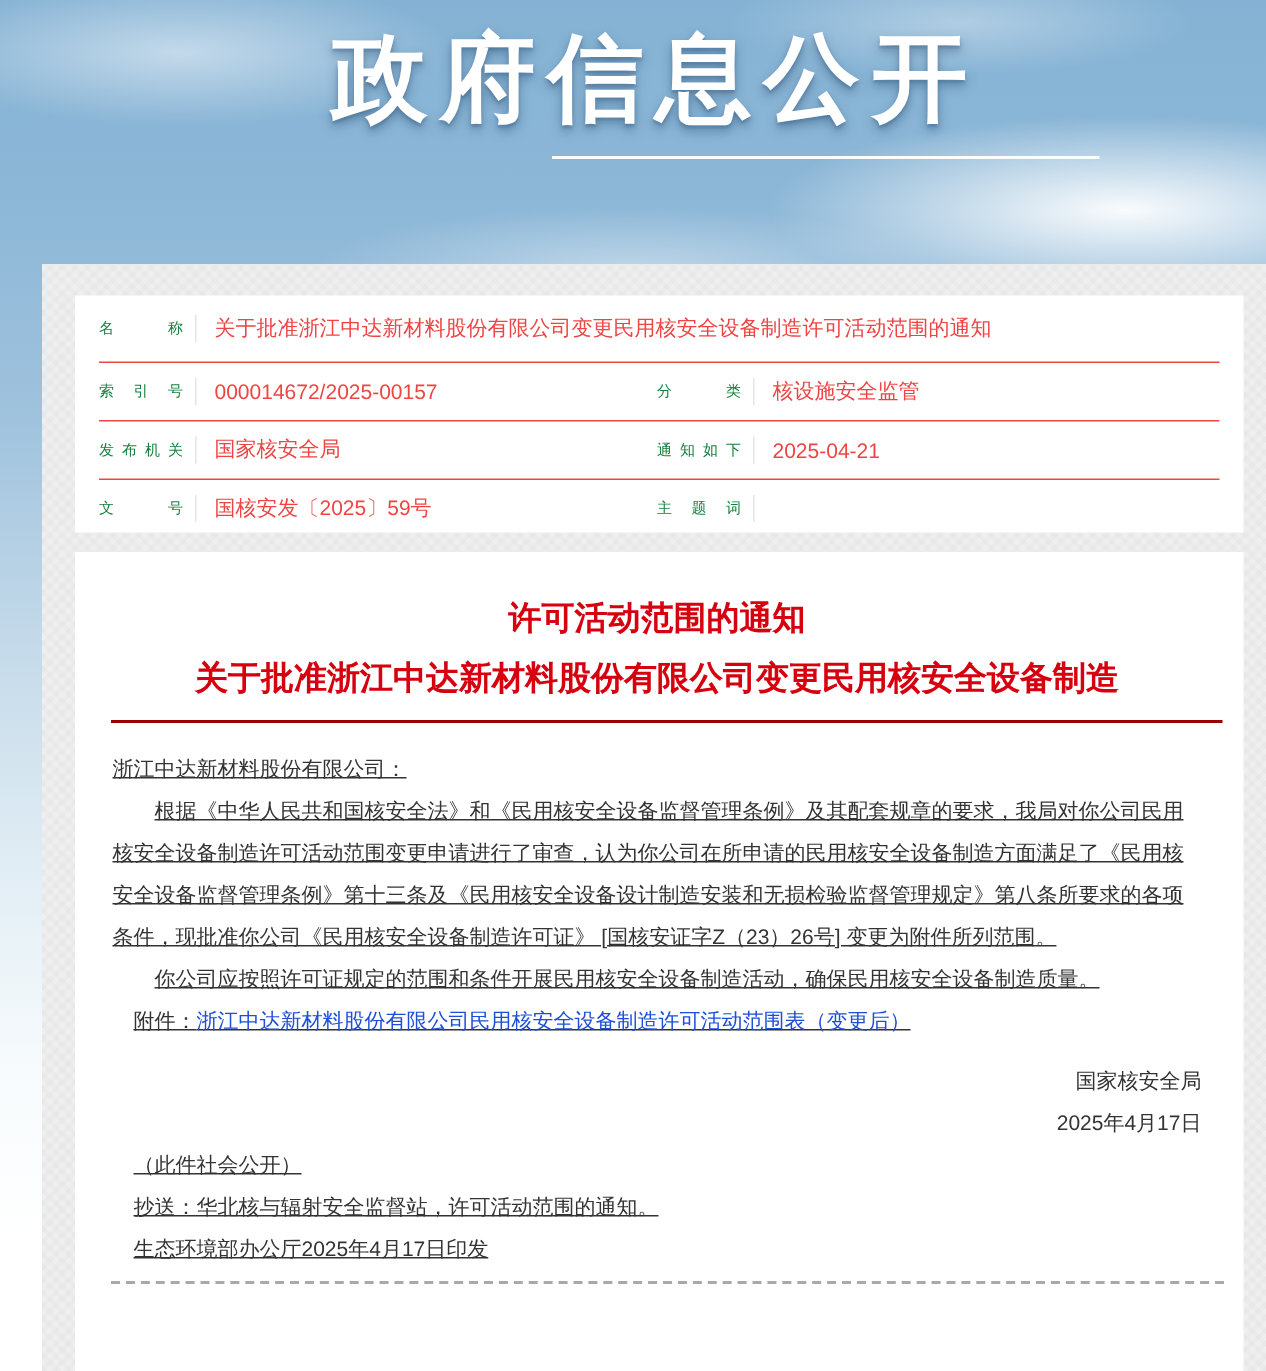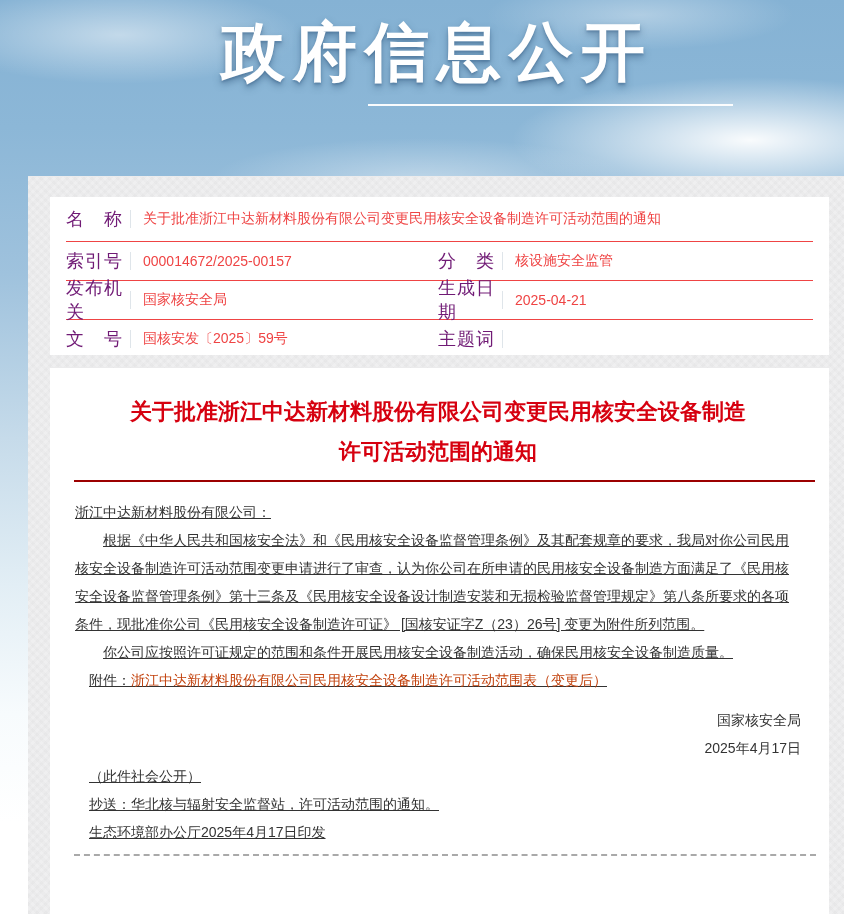--- a/index.html
+++ b/index.html
@@ -44,41 +44,41 @@
     background:#ffffff;box-sizing:border-box;
   }
   .meta-row{display:flex;align-items:stretch;margin:0 16px;height:38px;}
   .meta-row.row-name{height:44px;}
   .meta-row + .meta-row{border-top:1px solid #ef4444;}
   .cell{display:flex;align-items:center;min-width:0;}
   .cell.left{width:372px;flex-shrink:0;}
   .cell.right{flex:1;}
   .cell.full{flex:1;}
   .lbl{
-    width:56px;flex-shrink:0;color:#701a75;font-size:18px;
+    width:56px;flex-shrink:0;color:#15803d;font-size:10px;
     text-align:justify;text-align-last:justify;
   }
   .sep{width:1px;height:18px;background:#dfe5ea;margin:0 12px 0 8px;flex-shrink:0;}
   .val{color:#ef4444;font-size:14px;white-space:nowrap;overflow:hidden;}
   
   .doc-card{
     position:absolute;left:50px;top:368px;width:779px;height:560px;
     background:#ffffff;box-sizing:border-box;
     padding:24px 28px 0 25px;
     color:#333333;font-size:14px;line-height:28px;
   }
   .doc-title{
     color:#d6000f;font-size:22px;font-weight:bold;line-height:40px;text-align:center;
   }
   .doc-rule{height:2px;background:#9c0000;margin:8px -14px 0 -1px;}
   .para{margin:0;text-decoration:underline;}
   .para.first{margin-top:16px;}
   .para.indent2{text-indent:2em;}
   .para.indent1{text-indent:1em;}
-  .attachment-link{color:#c2410c;text-decoration:none;cursor:pointer;}
+  .attachment-link{color:#1d4ed8;text-decoration:none;cursor:pointer;}
   .sign-block{text-align:right;margin-top:12px;}
   .dashed-line{border-top:2px dashed #a9a9a9;margin:8px -15px 0 -1px;height:0;}
 </style>
 </head>
 <body>
 
 <div class="sky"></div>
 
 <div class="banner-title">政府信息公开</div>
 <div class="banner-underline"></div>
@@ -105,42 +105,42 @@
       <span class="val">核设施安全监管</span>
     </div>
   </div>
   <div class="meta-row">
     <div class="cell left">
       <span class="lbl">发布机关</span>
       <span class="sep"></span>
       <span class="val">国家核安全局</span>
     </div>
     <div class="cell right">
-      <span class="lbl">生成日期</span>
+      <span class="lbl">通知如下</span>
       <span class="sep"></span>
       <span class="val">2025-04-21</span>
     </div>
   </div>
   <div class="meta-row">
     <div class="cell left">
       <span class="lbl">文号</span>
       <span class="sep"></span>
       <span class="val">国核安发〔2025〕59号</span>
     </div>
     <div class="cell right">
       <span class="lbl">主题词</span>
       <span class="sep"></span>
       <span class="val"></span>
     </div>
   </div>
 </div>
 
 <div class="doc-card">
+  <div class="doc-title">许可活动范围的通知</div>
   <div class="doc-title">关于批准浙江中达新材料股份有限公司变更民用核安全设备制造</div>
-  <div class="doc-title">许可活动范围的通知</div>
   <div class="doc-rule"></div>
 
   <p class="para first">浙江中达新材料股份有限公司：</p>
   <p class="para indent2">根据《中华人民共和国核安全法》和《民用核安全设备监督管理条例》及其配套规章的要求，我局对你公司民用核安全设备制造许可活动范围变更申请进行了审查，认为你公司在所申请的民用核安全设备制造方面满足了《民用核安全设备监督管理条例》第十三条及《民用核安全设备设计制造安装和无损检验监督管理规定》第八条所要求的各项条件，现批准你公司《民用核安全设备制造许可证》 [国核安证字Z（23）26号] 变更为附件所列范围。</p>
   <p class="para indent2">你公司应按照许可证规定的范围和条件开展民用核安全设备制造活动，确保民用核安全设备制造质量。</p>
 
   <p class="para indent1"><span>附件：</span><a class="attachment-link">浙江中达新材料股份有限公司民用核安全设备制造许可活动范围表（变更后）</a></p>
 
   <div class="sign-block">
     <div>国家核安全局</div>

